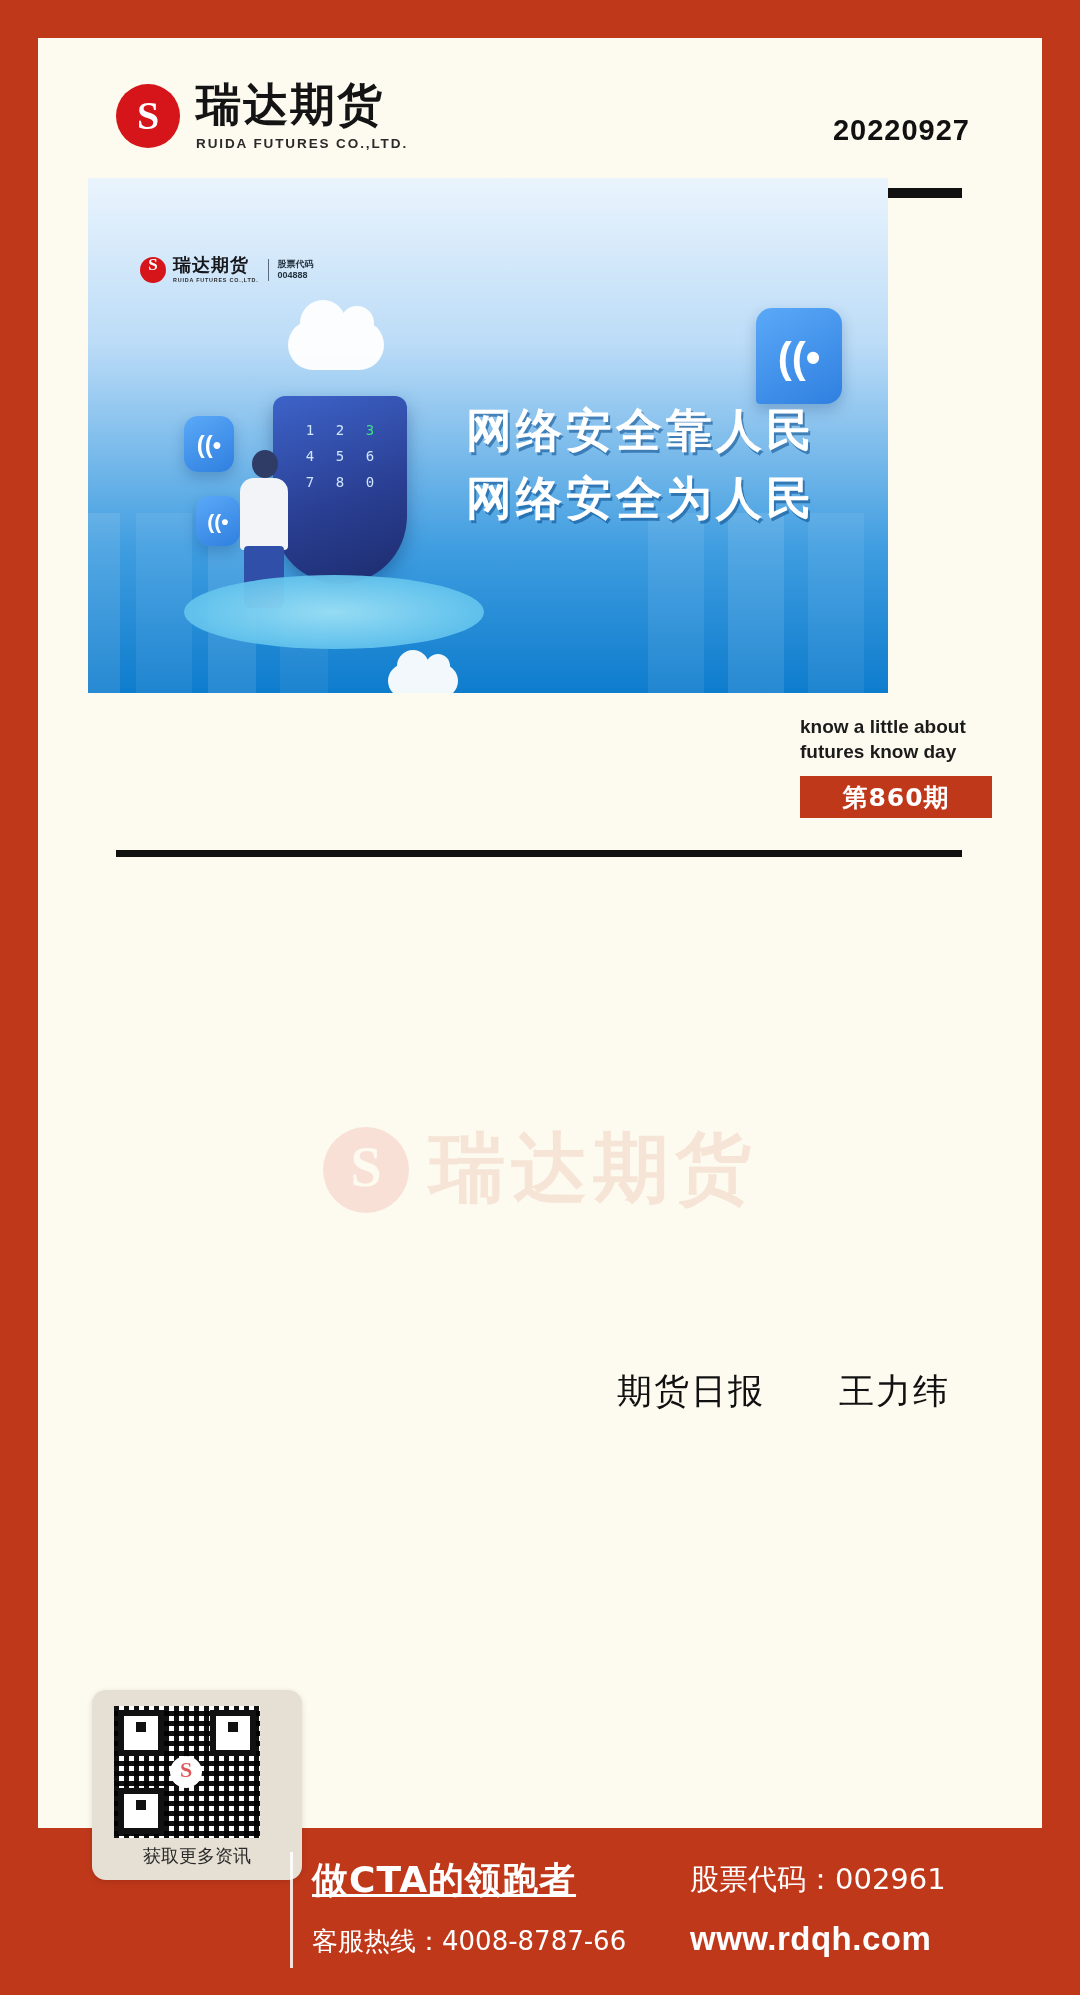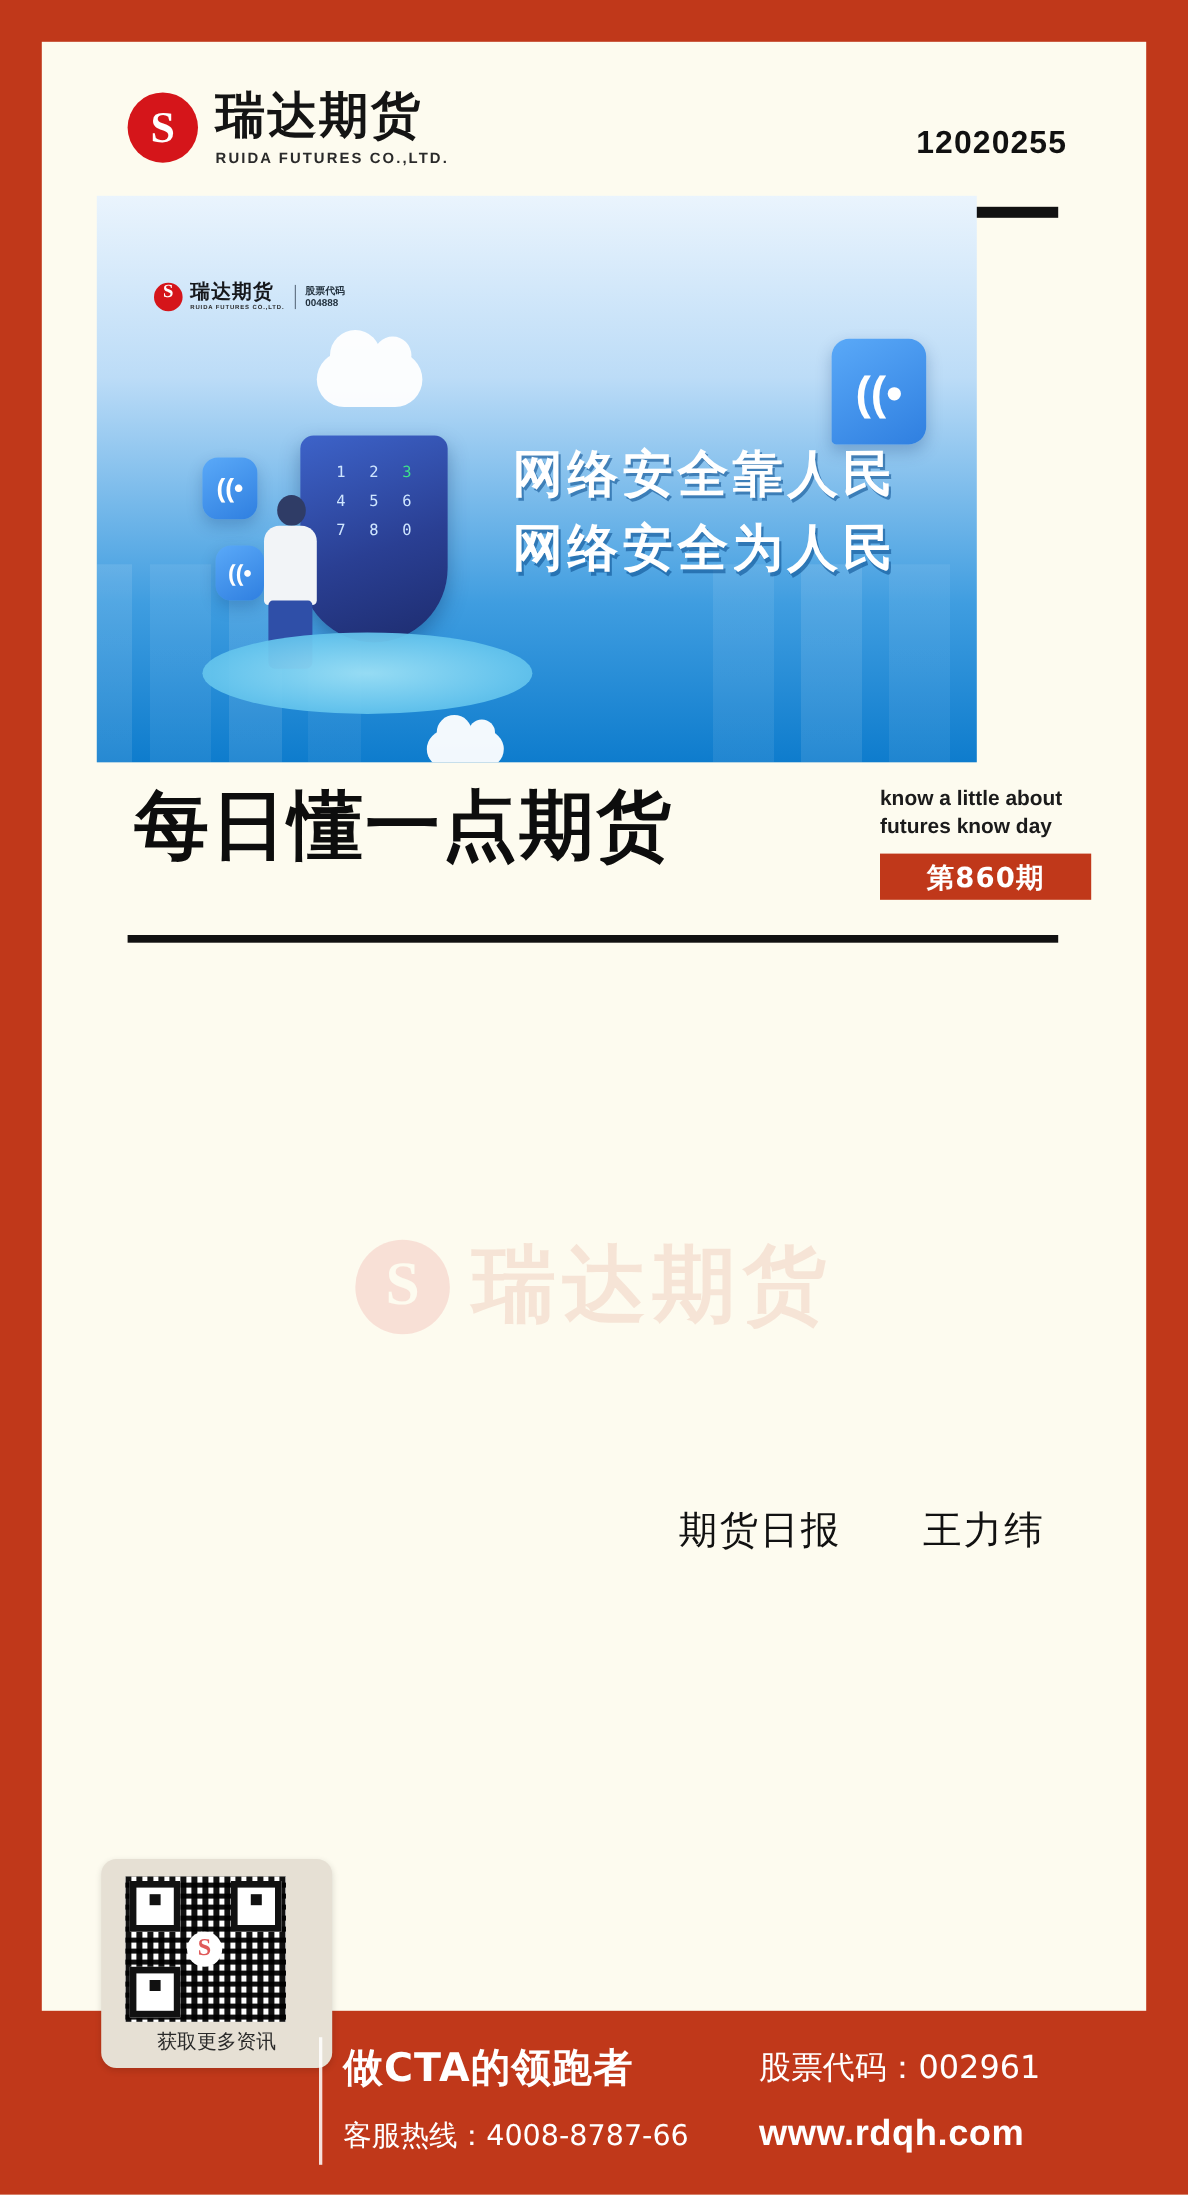--- a/index.html
+++ b/index.html
@@ -477,20 +477,21 @@
     color: #ffffff;
   }
   .footer .slogan {
     position: absolute;
     left: 312px;
     top: 28px;
     font-size: 36px;
     font-weight: bold;
     letter-spacing: 1px;
     font-family: "DejaVu Sans", sans-serif;
+    text-decoration: underline;
   }
   .footer .hotline {
     position: absolute;
     left: 312px;
     top: 96px;
     font-size: 26px;
     font-family: "DejaVu Sans", sans-serif;
   }
   .footer .divider {
     position: absolute;
@@ -527,21 +528,21 @@
       <div class="brand">
         <div class="brand-logo">
           <div class="ring"></div>
           <div class="inner">S</div>
         </div>
         <div class="brand-text">
           <div class="brand-cn">瑞达期货</div>
           <div class="brand-en">RUIDA FUTURES CO.,LTD.</div>
         </div>
       </div>
-      <div class="date">12020255</div>
+      <div class="date">20220927</div>
     </div>
 
     <div class="rule-top"></div>
 
     <div class="hero">
       <div class="skyline"></div>
 
       <div class="hero-logo">
         <div class="dot"></div>
         <div class="txt">
@@ -586,21 +587,20 @@
       <div class="person-legs"></div>
       <div class="platform"></div>
 
       <div class="hero-title">
         <div>网络安全靠人民</div>
         <div>网络安全为人民</div>
       </div>
     </div>
 
     <div class="title-block">
-      <div class="main-title">每日懂一点期货</div>
       <div class="sub-en">
         <div>know a little about</div>
         <div>futures know day</div>
       </div>
       <div class="issue-badge">第860期</div>
     </div>
 
     <div class="rule-mid"></div>
 
     <div class="watermark">

